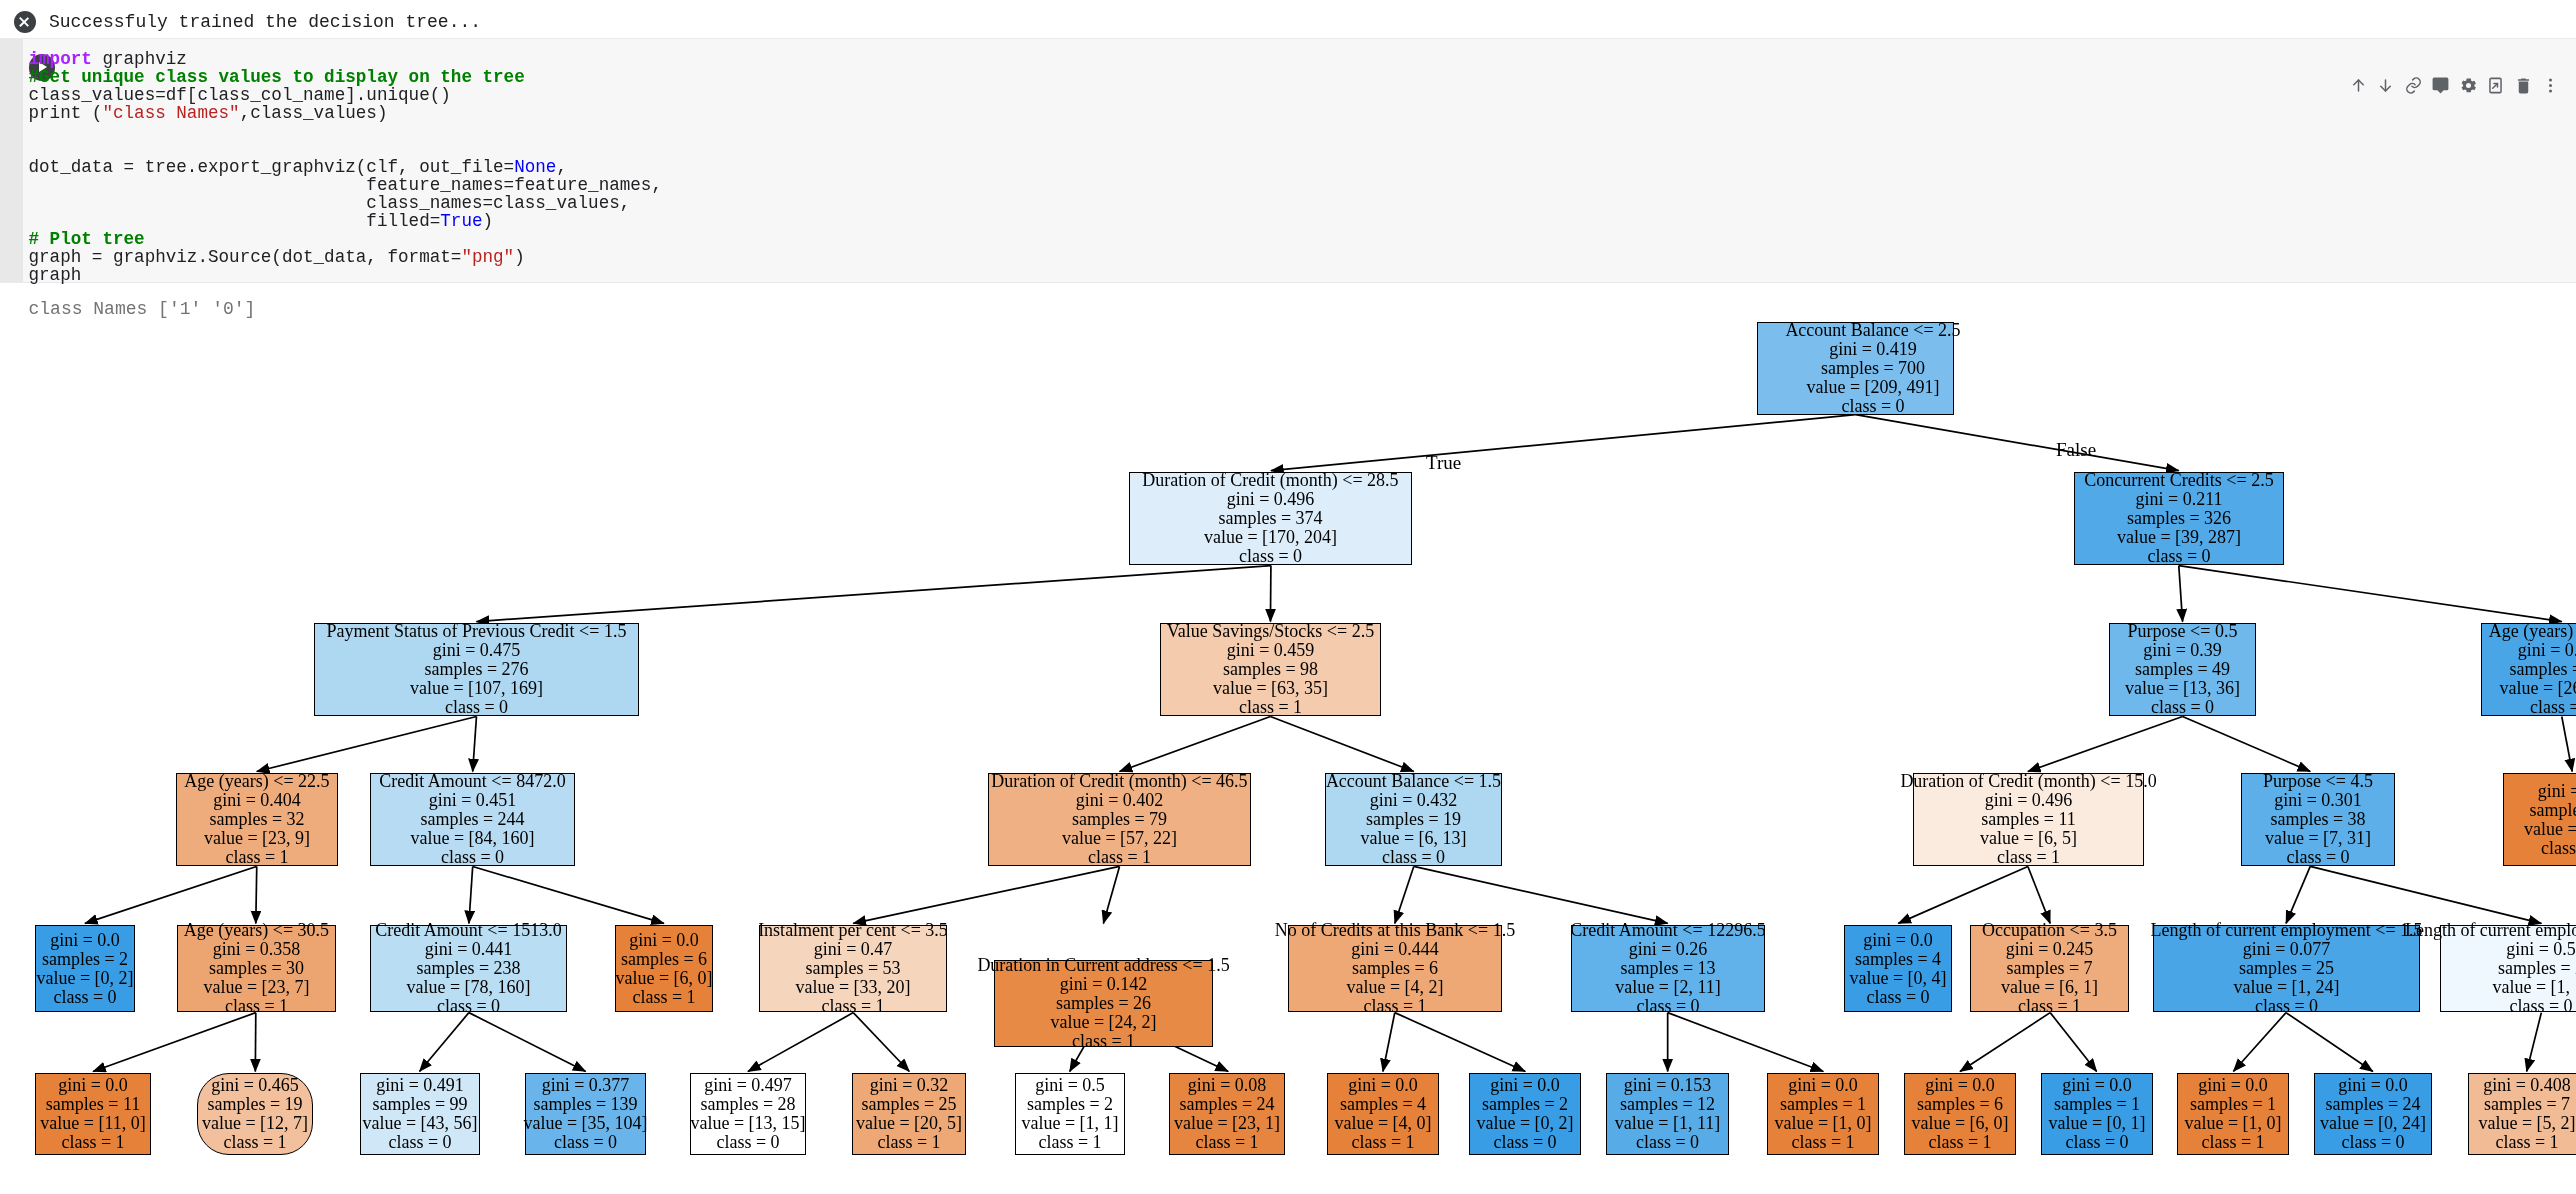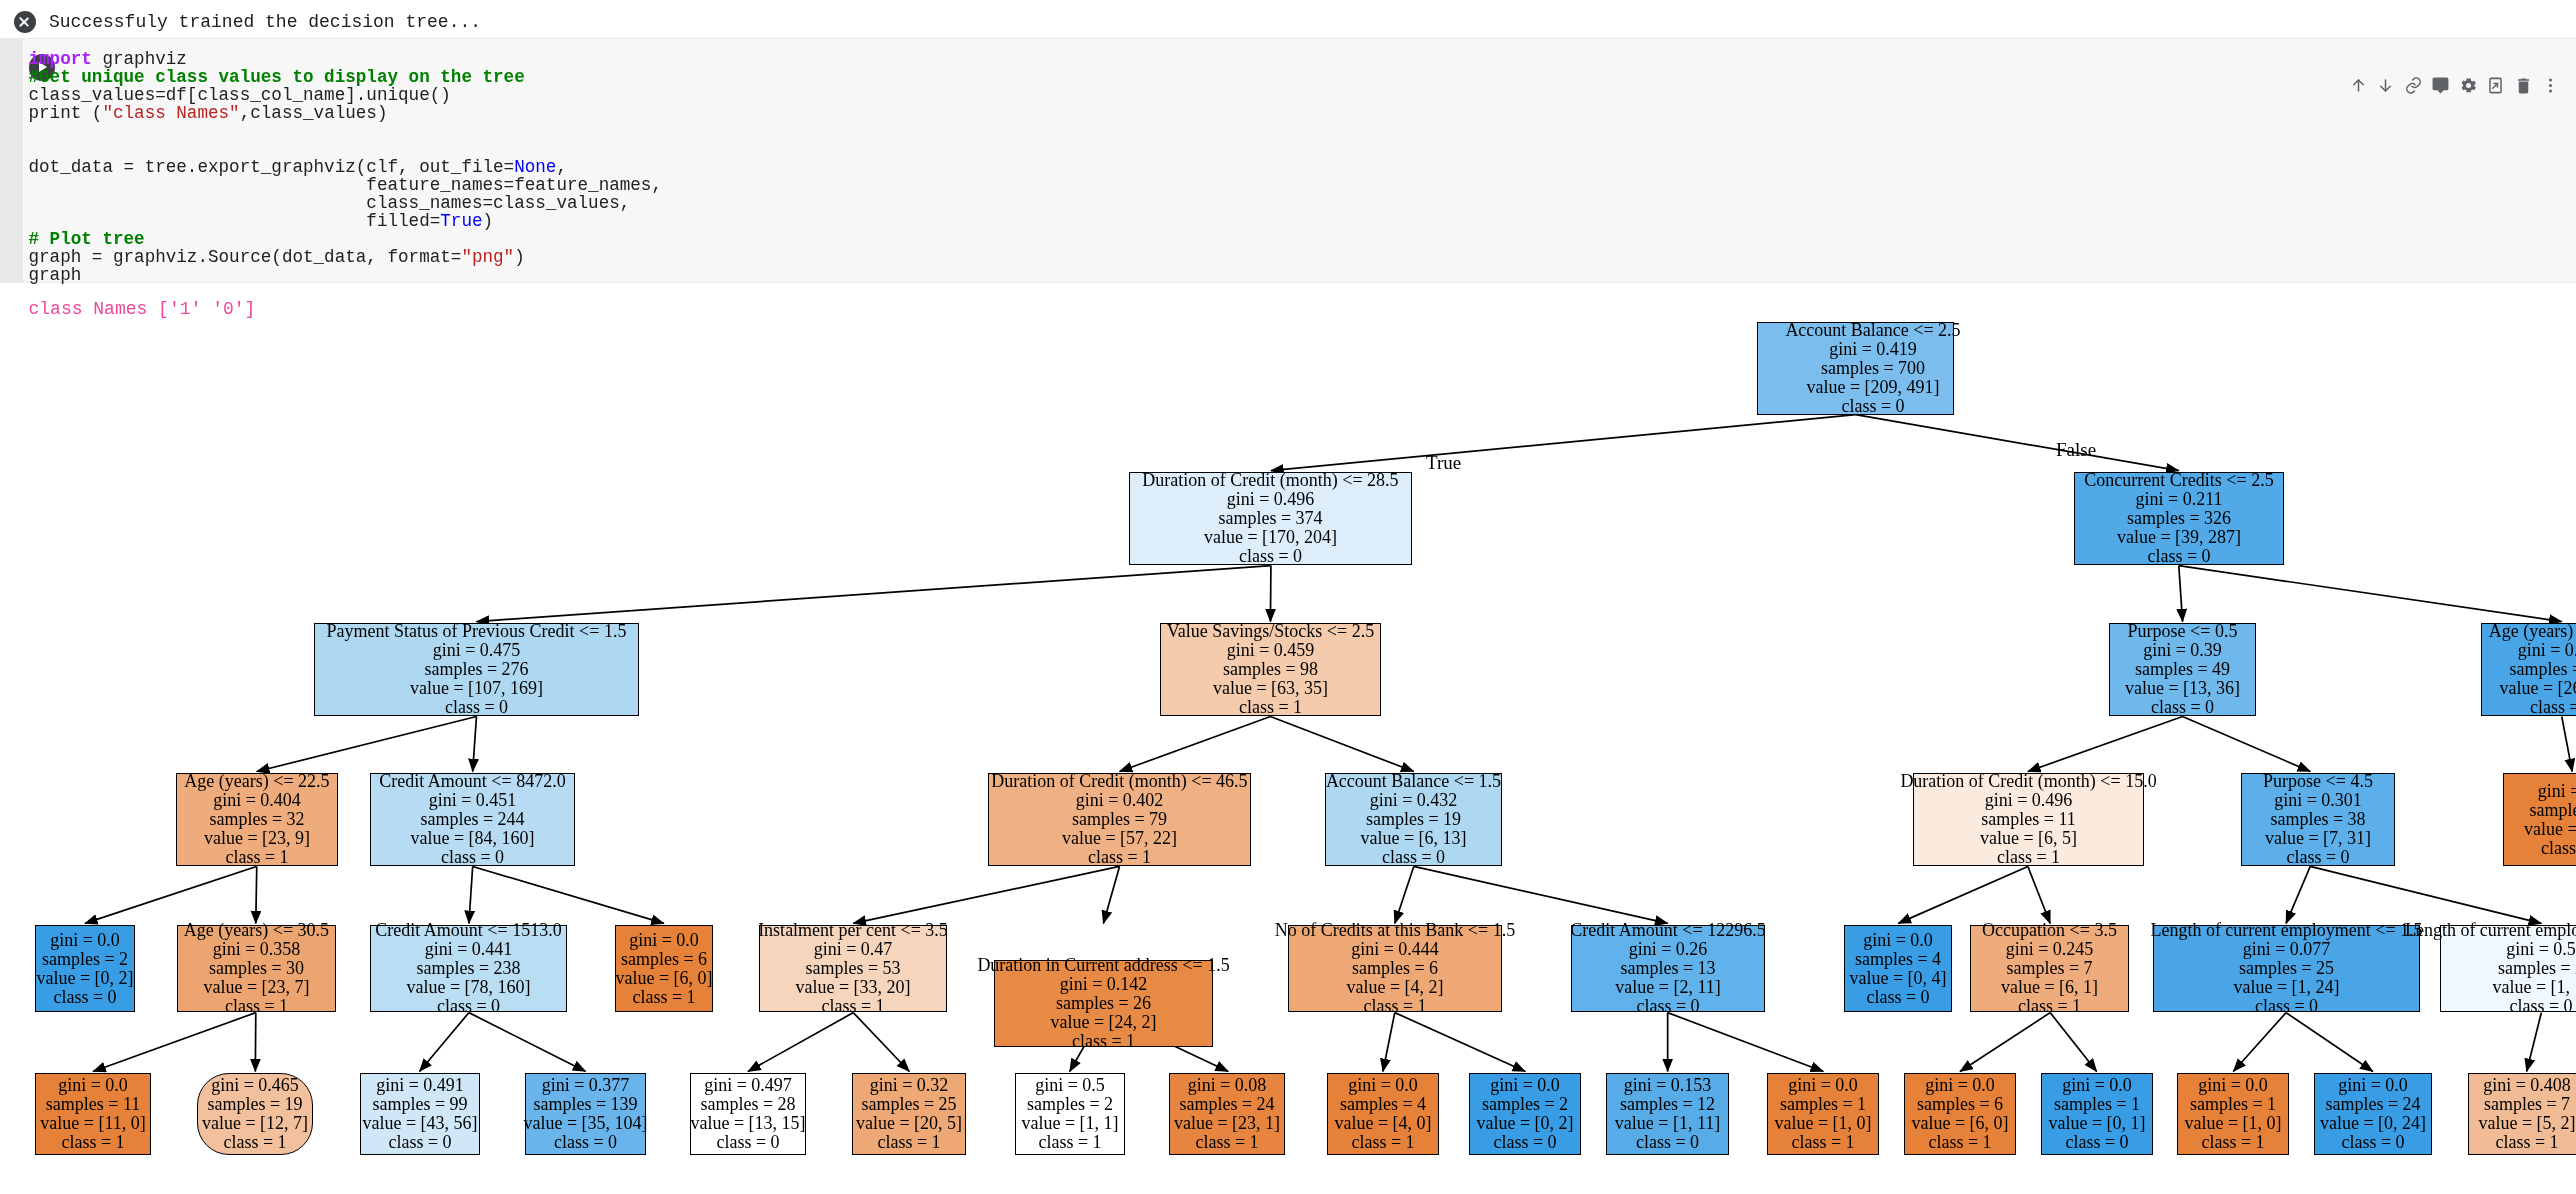--- a/index.html
+++ b/index.html
@@ -85,21 +85,21 @@
   .tb-btn {
     width:27.5px; height:28.5px; display:flex; align-items:center;
     justify-content:center; cursor:pointer; color:#5f6368;
   }
   .tb-btn svg { display:block; }
 
   
   .print-out {
     position:absolute; left:28.5px; top:299px;
     font-family:"Liberation Mono", monospace;
-    font-size:18px; color:#ec4899; white-space:pre;
+    font-size:18px; color:#737373; white-space:pre;
   }
 
   
   #tree-canvas {
     position:absolute; left:0; top:313px;
     width:2576px; height:881px;
     overflow:hidden;
   }
   #edge-layer { position:absolute; left:0; top:0; width:2576px; height:881px; }
   .node {

